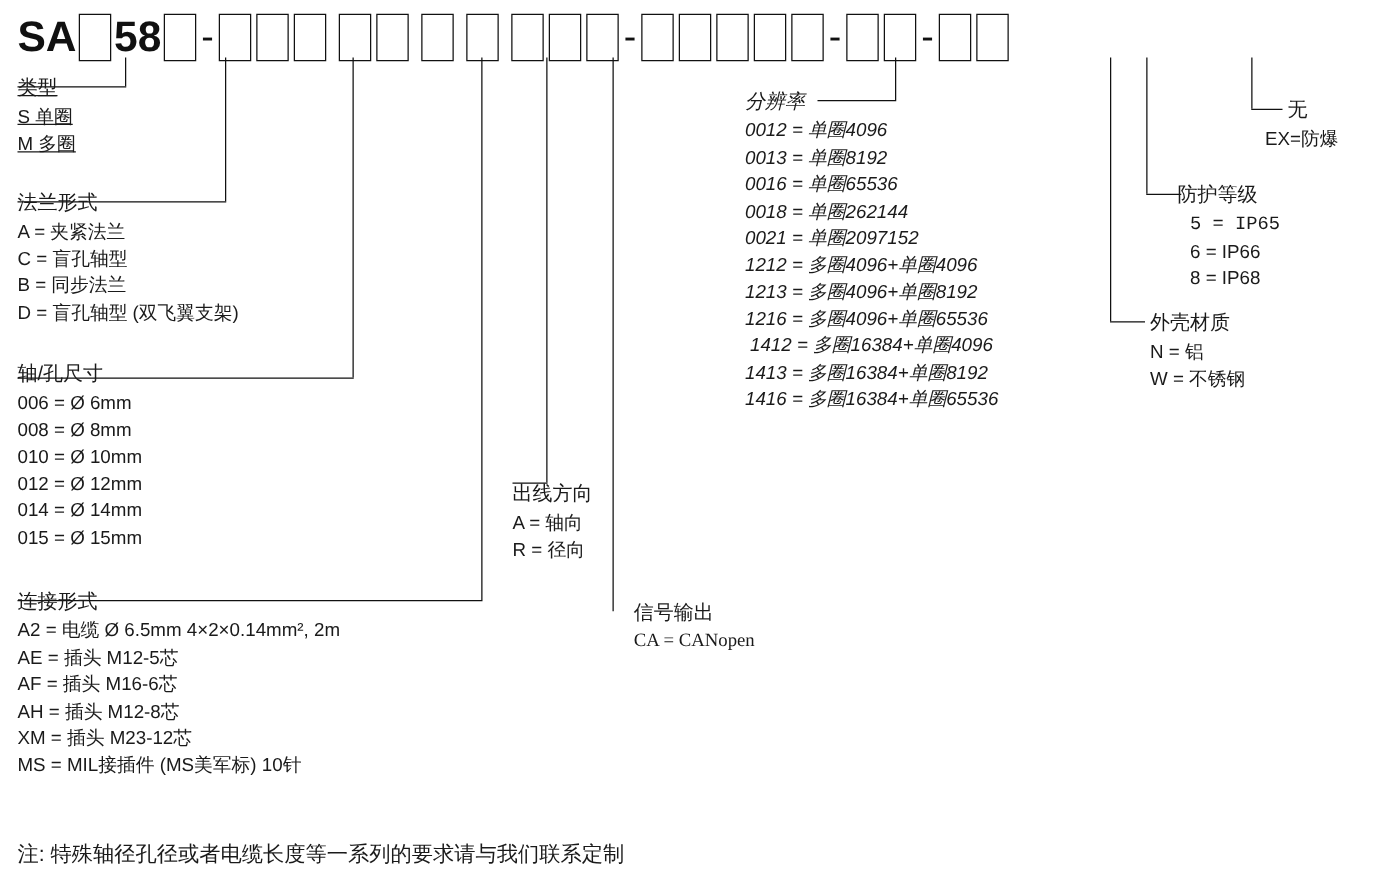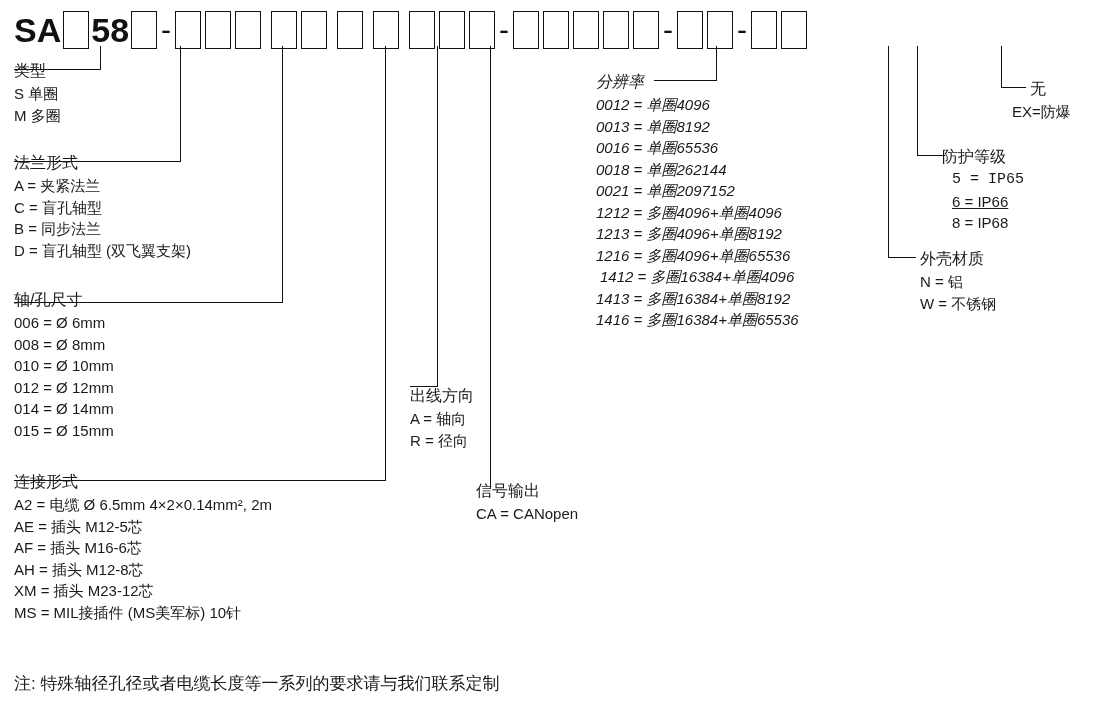--- a/index.html
+++ b/index.html
@@ -155,21 +155,21 @@
 
   <div class="vline" style="left:888px; top:46px; height:211px;"></div>
   <div class="hline" style="left:888px; top:257px; width:28px;"></div>
 
   <div class="vline" style="left:917px; top:46px; height:109px;"></div>
   <div class="hline" style="left:917px; top:155px; width:28px;"></div>
 
   <div class="vline" style="left:1001px; top:46px; height:41px;"></div>
   <div class="hline" style="left:1001px; top:87px; width:25px;"></div>
 
-  <div class="blk" style="left:14px; top:60px;">
+  <div class="blk" style="left:14px; top:60px;text-decoration:underline;">
     <div class="hd">类型</div>
     <div class="ln">S  单圈</div>
     <div class="ln">M  多圈</div>
   </div>
 
   <div class="blk" style="left:14px; top:152px;">
     <div class="hd">法兰形式</div>
     <div class="ln">A = 夹紧法兰</div>
     <div class="ln">C = 盲孔轴型</div>
     <div class="ln">B = 同步法兰</div>
@@ -195,21 +195,21 @@
     <div class="ln">XM  =  插头 M23-12芯</div>
     <div class="ln">MS = MIL接插件 (MS美军标) 10针</div>
   </div>
 
   <div class="blk" style="left:410px; top:385px;">
     <div class="hd">出线方向</div>
     <div class="ln">A = 轴向</div>
     <div class="ln">R = 径向</div>
   </div>
 
-  <div class="blk" style="left:476px; top:480px;">
+  <div class="blk" style="left:507px; top:480px;font-family:Liberation Serif, serif;">
     <div class="hd">信号输出</div>
     <div class="ln">CA = CANopen</div>
   </div>
 
   <div class="blk" style="left:596px; top:71px;font-style:italic;">
     <div class="hd">分辨率</div>
     <div class="ln">0012 = 单圈4096</div>
     <div class="ln">0013 = 单圈8192</div>
     <div class="ln">0016 = 单圈65536</div>
     <div class="ln">0018 = 单圈262144</div>
@@ -224,21 +224,21 @@
 
   <div class="blk" style="left:920px; top:248px;">
     <div class="hd">外壳材质</div>
     <div class="ln">N  =  铝</div>
     <div class="ln">W  =  不锈钢</div>
   </div>
 
   <div class="blk" style="left:942px; top:146px;">
     <div class="hd">防护等级</div>
     <div class="ln" style="padding-left:10px;font-family:Liberation Mono, monospace;">5  =  IP65</div>
-    <div class="ln" style="padding-left:10px;text-decoration:underline;">6  =  IP66</div>
+    <div class="ln" style="padding-left:10px;">6  =  IP66</div>
     <div class="ln" style="padding-left:10px;">8  =  IP68</div>
   </div>
 
   <div class="blk" style="left:1030px; top:78px;">
     <div class="hd">无</div>
     <div class="ln" style="margin-left:-18px;">EX=防爆</div>
   </div>
 
   <div class="note">注:  特殊轴径孔径或者电缆长度等一系列的要求请与我们联系定制</div>
 

